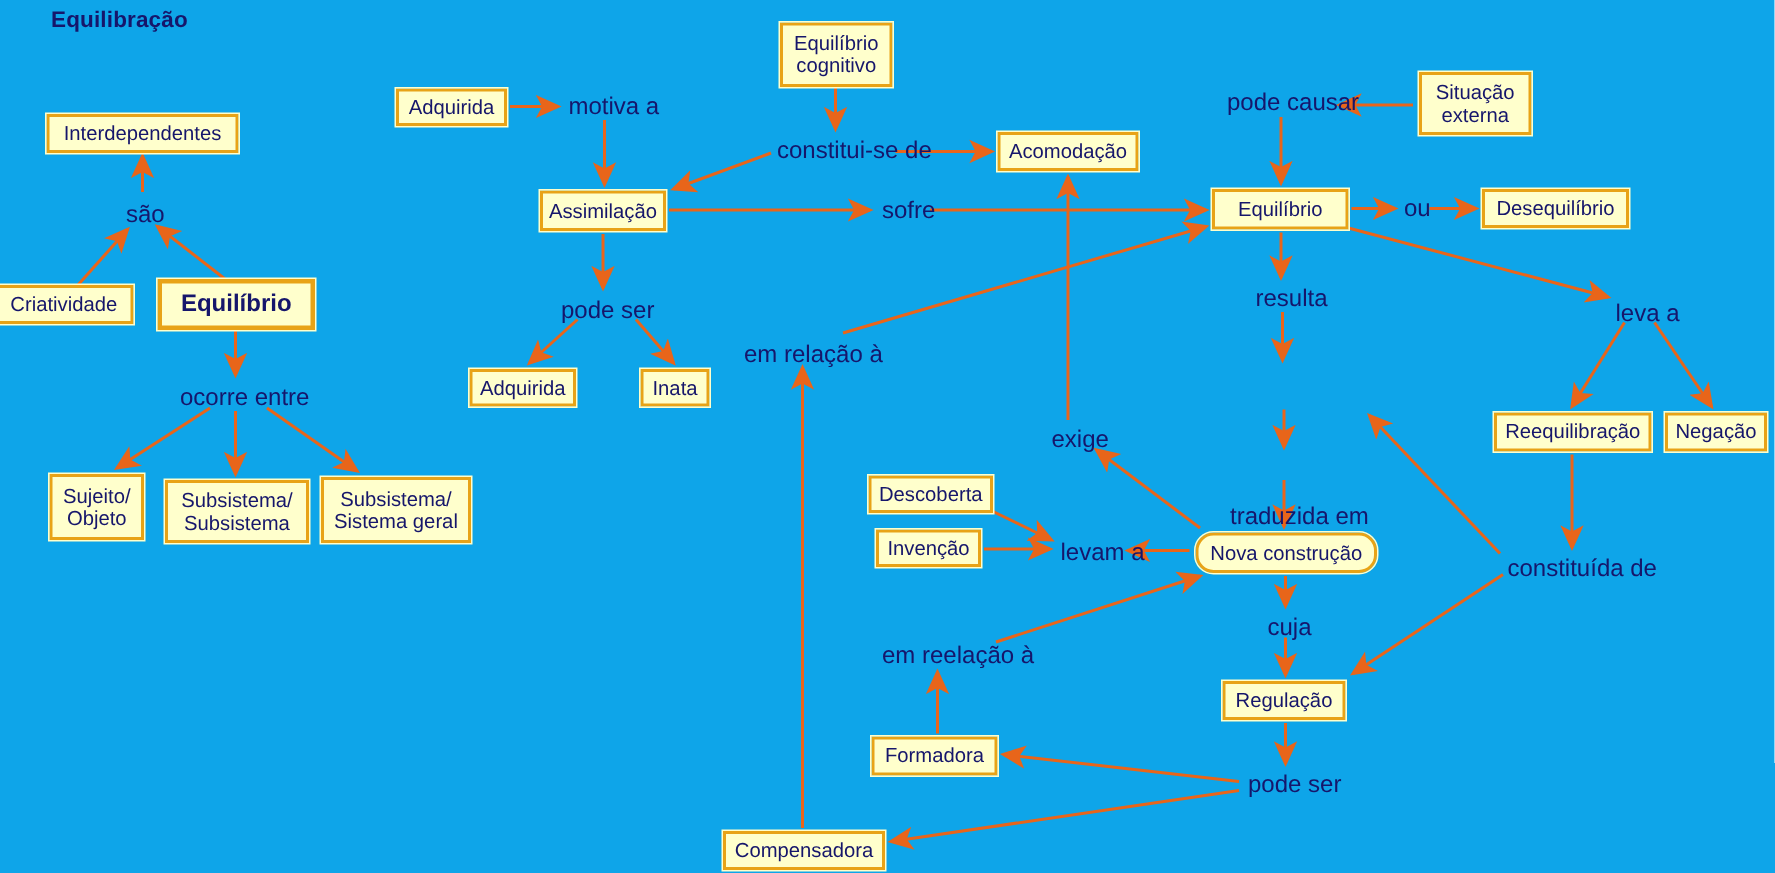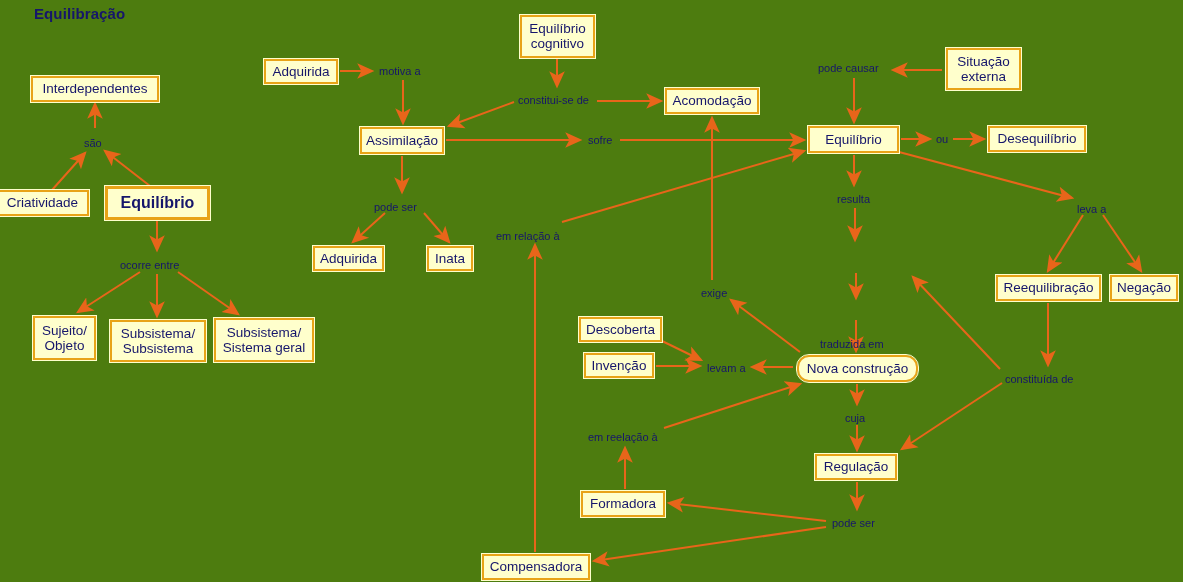--- a/index.html
+++ b/index.html
@@ -1,21 +1,21 @@
 <!DOCTYPE html>
 <html lang="pt-BR"><head>
 <meta charset="utf-8">
 <title>Equilibração — Mapa Conceitual</title>
 <style>
   html,body{margin:0;padding:0;background:#ffffff;}
   body{
     font-family:"Liberation Sans", sans-serif;
     width:1183px;height:582px;overflow:hidden;
   }
-  #canvas{position:relative;width:1183px;height:582px;background:#4d7c0f;}
+  #canvas{position:relative;width:1183px;height:582px;background:#0ea5e9;}
 
   #edges{position:absolute;left:0;top:0;width:1183px;height:582px;pointer-events:none;}
 
   
   .map-title{
     position:absolute;
     font-size:15px;
     font-weight:bold;
     color:#16166b;
     letter-spacing:.1px;
@@ -43,21 +43,21 @@
     font-size:16px;
     font-weight:bold;
     border-width:3px;
     line-height:18px;
   }
 
   
   .link-label{
     position:absolute;
     color:#16166b;
-    font-size:11px;
+    font-size:16px;
     line-height:13px;
     white-space:nowrap;
     background:transparent;
     text-align:center;
   }
 </style>
 </head>
 <body>
 
 <div id="canvas">

